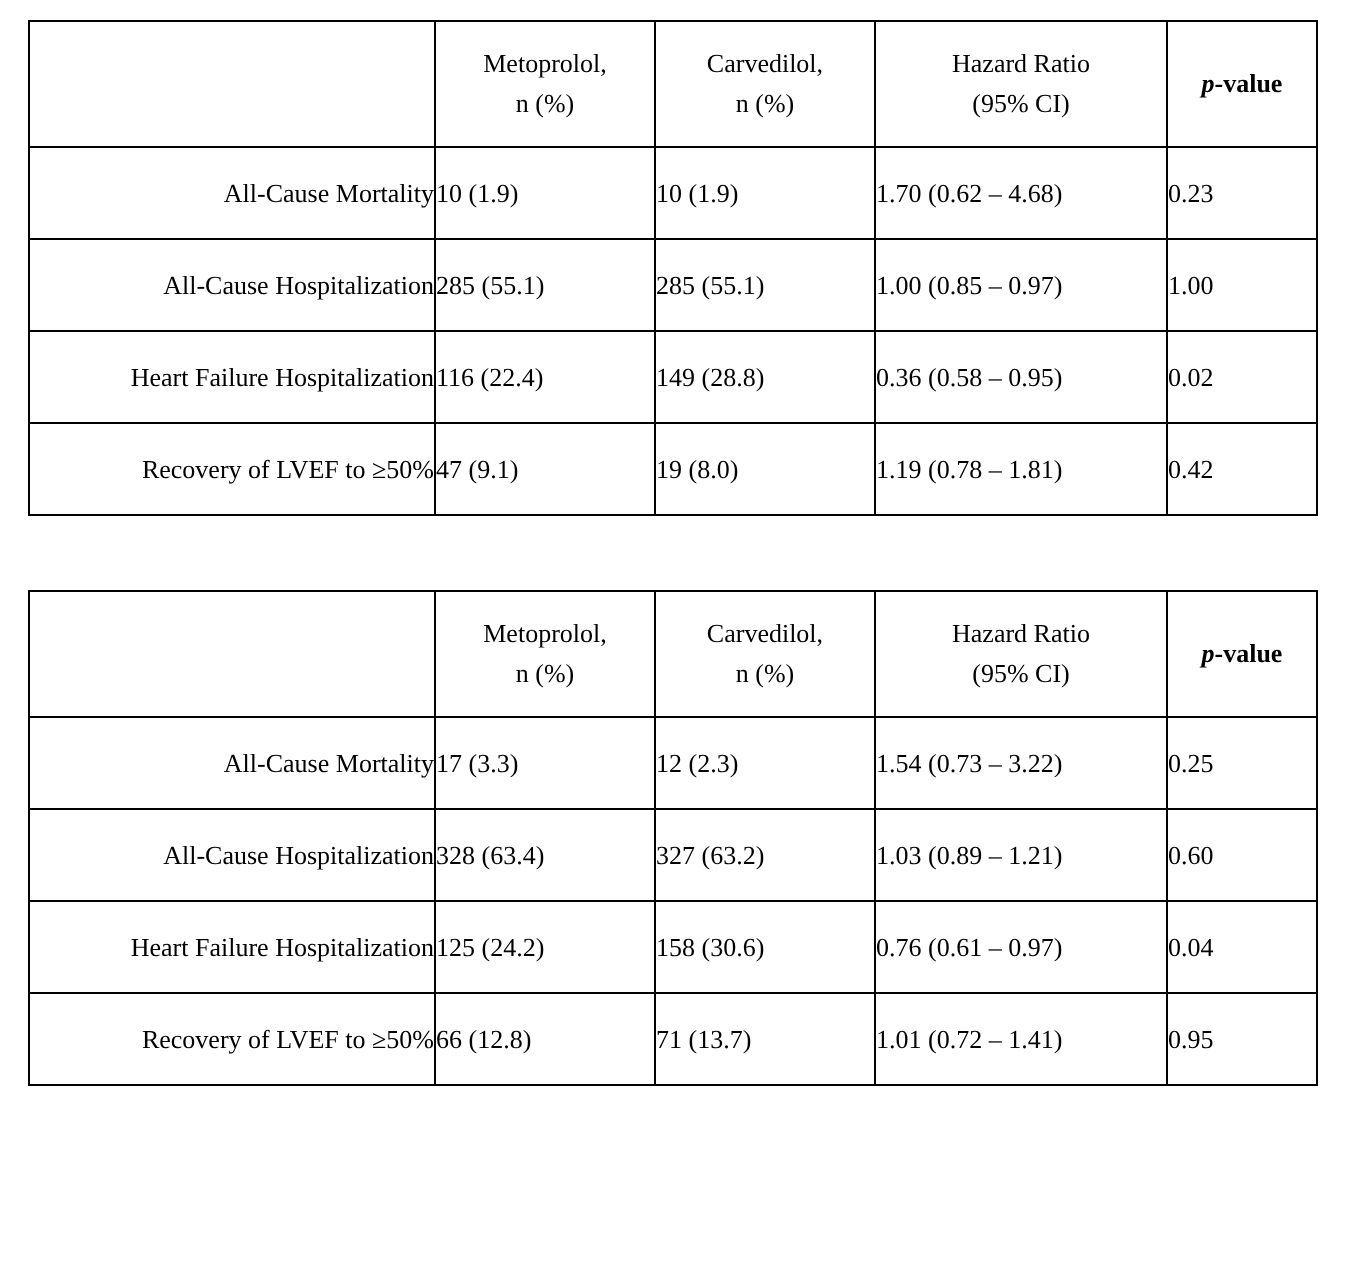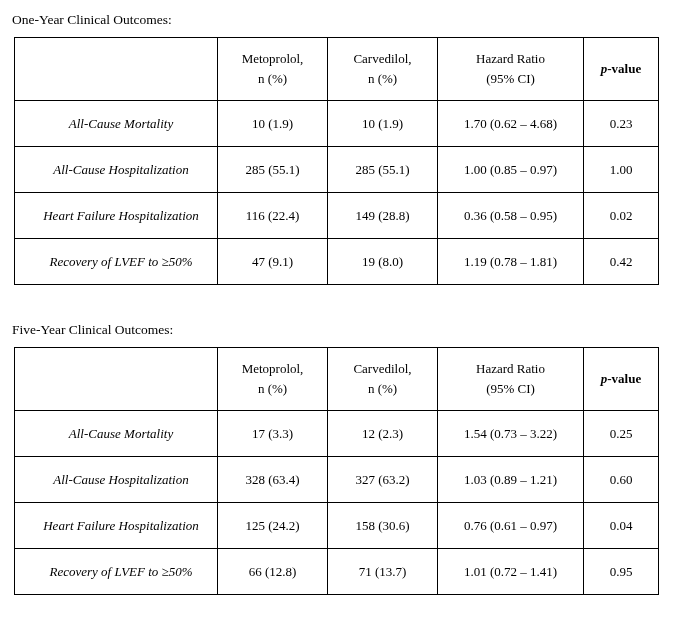--- a/index.html
+++ b/index.html
@@ -54,40 +54,38 @@
     font-weight: bold;
   }
   thead td.p-header .ital {
     font-style: italic;
   }
   tbody td {
     height: 45px;
     font-size: 13px;
   }
   tbody td.outcome-cell {
-    text-align: center;
+    text-align: right;
     padding-left: 10px;
-    font-style: italic;
   }
   tbody td.num-cell {
-    text-align: center;
+    text-align: left;
   }
   .spacer {
     height: 37px;
   }
   .caption-two {
     margin-top: 0;
   }
 </style>
 </head>
 <body>
 
 <div class="page">
 
-  <div class="section-caption">One-Year Clinical Outcomes:</div>
 
   <table class="outcomes">
     <colgroup>
       <col class="col-outcome">
         <col class="col-a">
         <col class="col-b">
         <col class="col-hr">
         <col class="col-p">
     </colgroup>
     <thead>
@@ -135,21 +133,20 @@
         <td class="num-cell">47 (9.1)</td>
         <td class="num-cell">19 (8.0)</td>
         <td class="num-cell">1.19 (0.78 – 1.81)</td>
         <td class="num-cell">0.42</td>
       </tr>
     </tbody>
   </table>
 
   <div class="spacer"></div>
 
-  <div class="section-caption caption-two">Five-Year Clinical Outcomes:</div>
 
   <table class="outcomes">
     <colgroup>
       <col class="col-outcome">
         <col class="col-a">
         <col class="col-b">
         <col class="col-hr">
         <col class="col-p">
     </colgroup>
     <thead>

